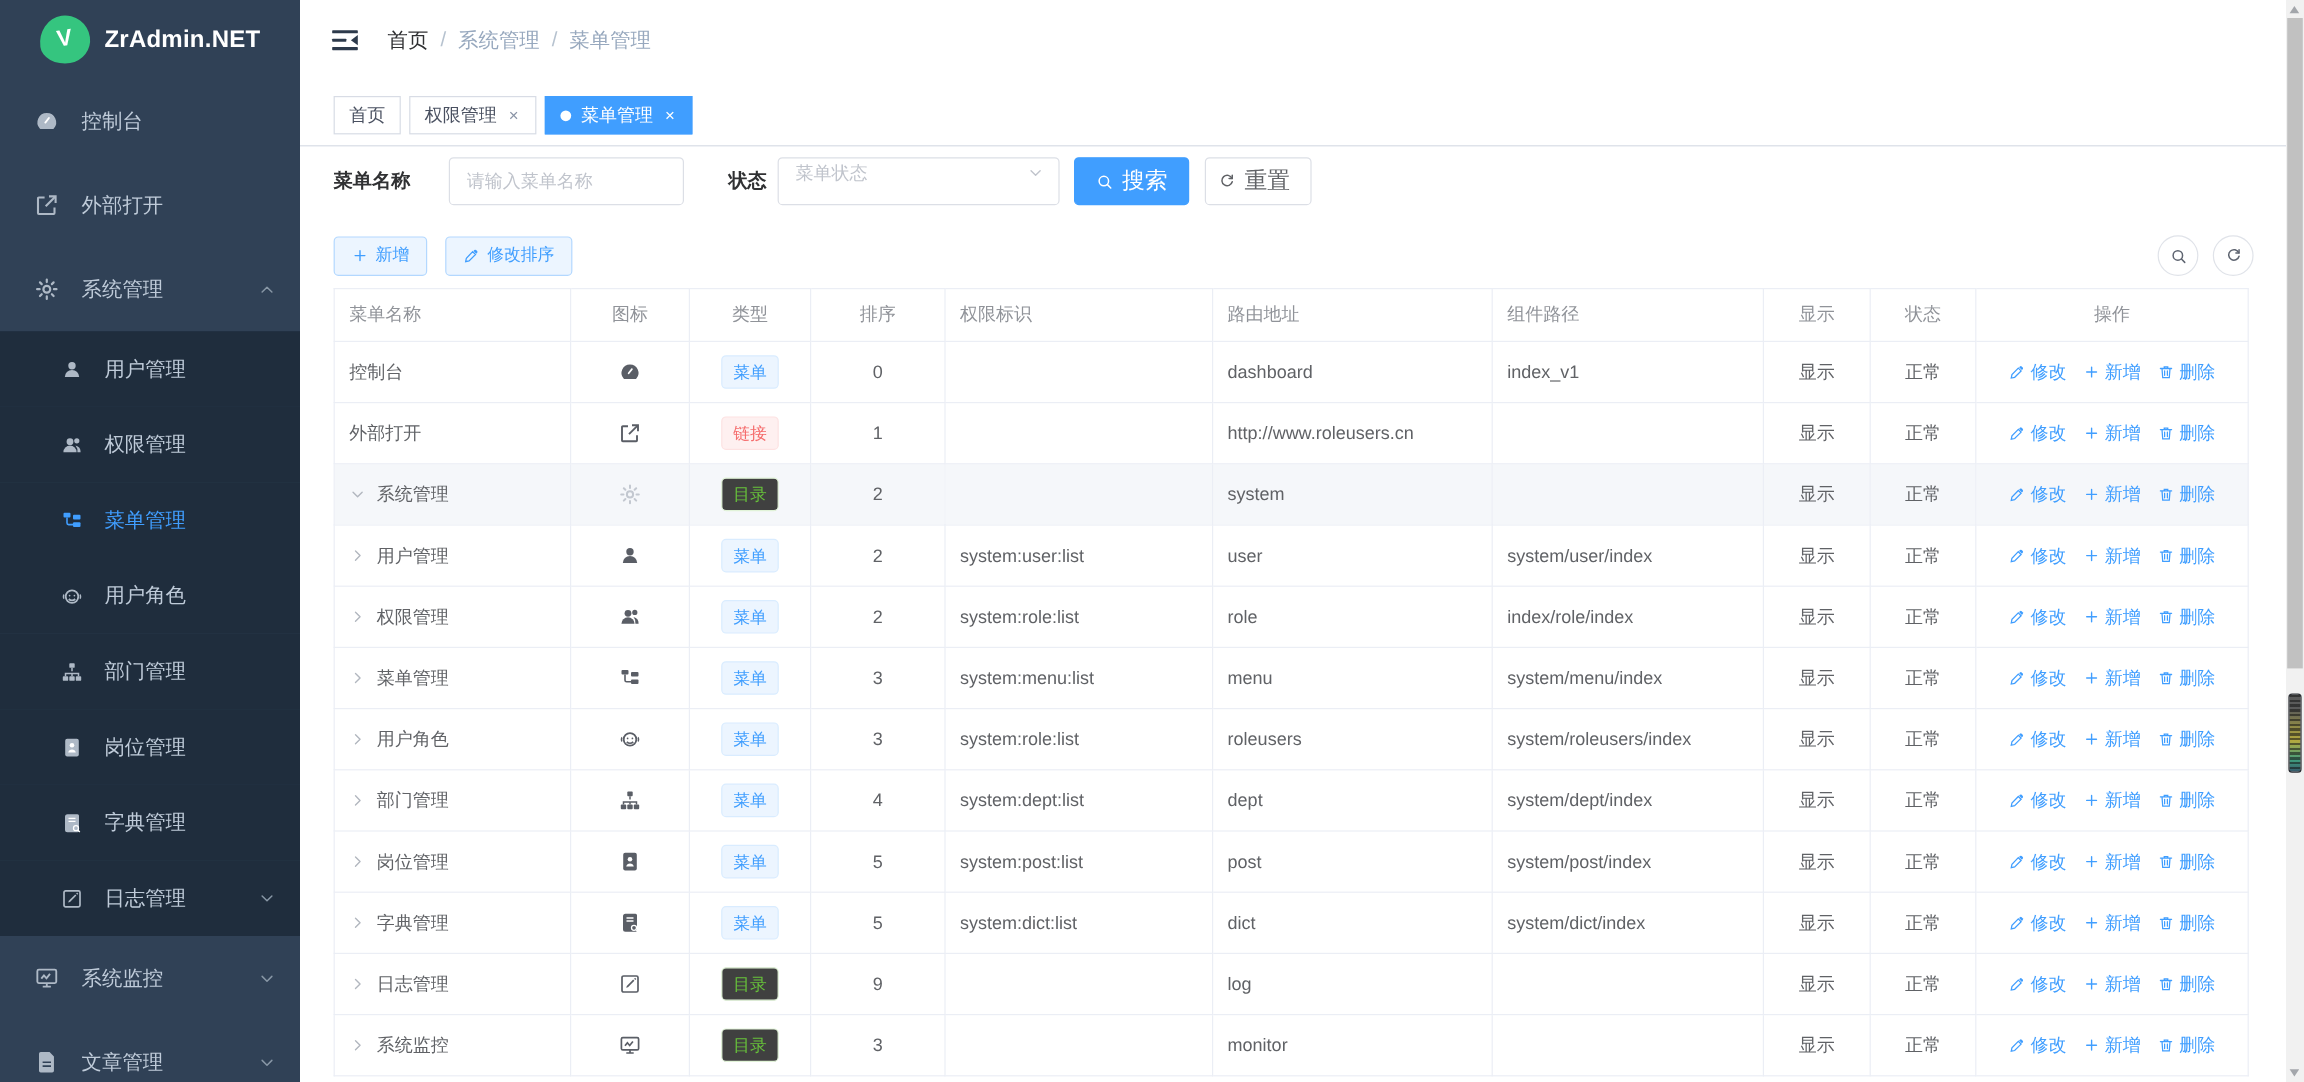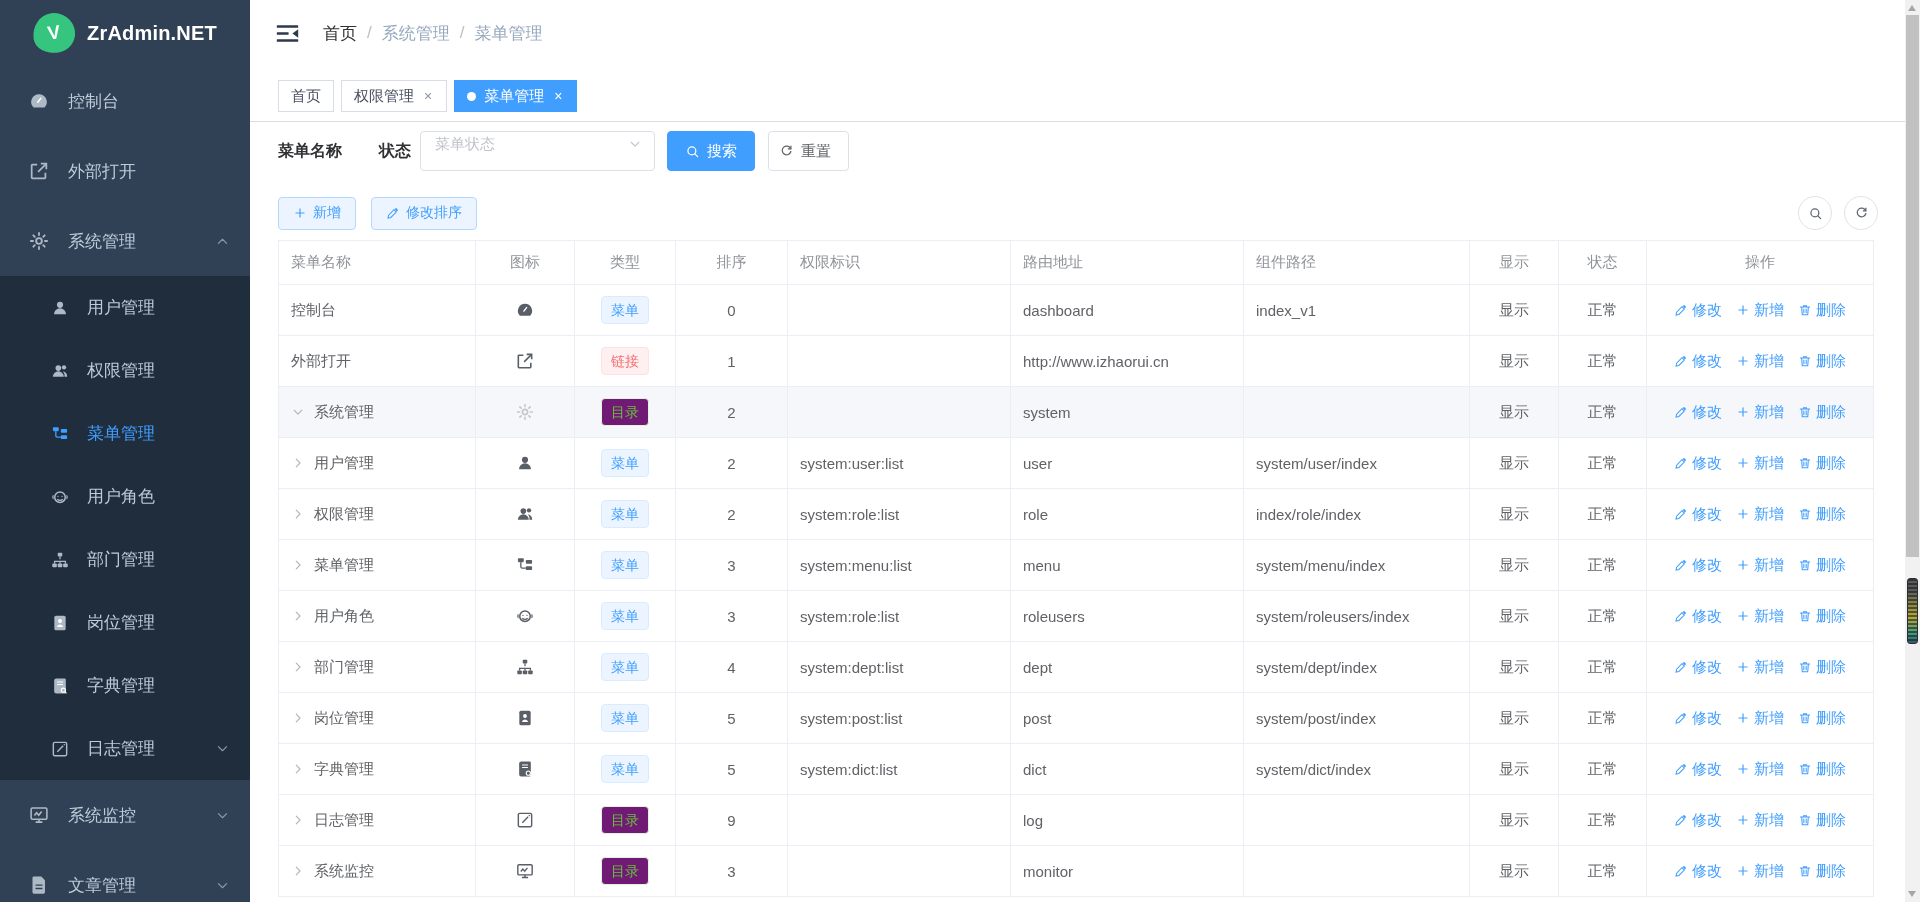--- a/index.html
+++ b/index.html
@@ -56,21 +56,21 @@
   .f-label { font-weight:700; font-size:16px; color:#303133; white-space:nowrap; }
   .f-input { width:196px; height:40px; margin-left:32px; border:1px solid #dcdfe6; border-radius:4px;
     padding:0 14px; font-size:15px; color:#606266; outline:none; font-family:inherit; }
   .f-input::placeholder { color:#c0c4cc; }
   .lbl-status { margin-left:37px; }
   .f-select { width:235px; height:40px; margin-left:9px; border:1px solid #dcdfe6; border-radius:4px;
     padding:0 12px 14px 14px; font-size:15px; color:#c0c4cc; display:flex; align-items:center; cursor:pointer; }
   .f-select .sel-text { flex:1; }
   .f-select .sel-arrow { width:14px; height:14px; color:#c0c4cc; }
   .btn { height:40px; border-radius:4px; border:1px solid #dcdfe6; background:#fff; display:inline-flex;
-    align-items:center; gap:7px; padding:0 17px; font-size:15px; color:#606266; cursor:pointer; font-family:inherit; }
+    align-items:center; gap:7px; padding:0 17px; font-size:19px; color:#606266; cursor:pointer; font-family:inherit; }
   .btn .b-icon { width:15px; height:15px; }
   .btn-primary { background:#409eff; border-color:#409eff; color:#fff; margin-left:12px; }
   .btn-reset { margin-left:13px;padding-left:10px; }
 
   .toolbar-row { margin-top:25px; display:flex; align-items:center; }
   .btn-plain { height:33px; padding:0 14px; font-size:14px; background:#ecf5ff; border:1px solid #b3d8ff;
     color:#409eff; border-radius:4px; display:inline-flex; align-items:center; gap:6px; cursor:pointer; font-family:inherit; }
   .btn-plain .b-icon { width:14px; height:14px; }
   .btn-sort { margin-left:15px; }
   .toolbar-right { margin-left:auto; margin-right:14px; display:flex; gap:12px; }
@@ -89,21 +89,21 @@
   .c-name { padding-left:14px; }
   .c-name .nm { vertical-align:middle; }
   .tree-arrow { display:inline-block; width:14px; height:14px; color:#b2b7bf; margin-right:9px; vertical-align:middle; }
   .lvl1 { padding-left:32px; }
   .c-icon { text-align:center; }
   .row-ic { display:inline-block; width:20px; height:20px; color:#5a5e66; vertical-align:middle; }
   .row-ic.muted { color:#c3c8d0; }
   .tag { display:inline-block; height:28px; line-height:26px; padding:0 9px; border-radius:4px; font-size:14px; border:1px solid; }
   .tag-blue  { color:#409eff; background:#ecf5ff; border-color:#d9ecff; }
   .tag-red   { color:#f56c6c; background:#fef0f0; border-color:#fde2e2; }
-  .tag-green { color:#67c23a; background:#701a75; border-color:#e1f3d8; }
+  .tag-green { color:#67c23a; background:#404040; border-color:#e1f3d8; }
   .c-actions { text-align:center; }
   .c-actions a { color:#409eff; text-decoration:none; cursor:pointer; margin:0 7px; white-space:nowrap; }
   .c-actions .a-icon { display:inline-block; width:14px; height:14px; vertical-align:-2px; margin-right:4px; }
 
   
   .scrollbar { position:absolute; right:0; top:0; width:15px; height:902px; background:#f1f1f1; z-index:10; }
   .sb-arrow-up, .sb-arrow-down { position:absolute; left:3px; width:0; height:0;
     border-left:4.5px solid transparent; border-right:4.5px solid transparent; }
   .sb-arrow-up { top:5px; border-bottom:6px solid #a3a6ab; }
   .sb-arrow-down { bottom:5px; border-top:6px solid #a3a6ab; }
@@ -318,20 +318,21 @@
           <span class="dot"></span>
           <span>菜单管理</span>
           <span class="tclose">×</span>
         </div>
       </div>
 
     <div class="content">
 
       <div class="filter-row">
         <label class="f-label">菜单名称</label>
+        <input class="f-input" type="text" placeholder="请输入菜单名称" style="">
         <label class="f-label lbl-status">状态</label>
         <div class="f-select">
           <span class="sel-text">菜单状态</span>
           <span class="sel-arrow ic">
               <svg viewBox="0 0 24 24" fill="none" stroke="currentColor" stroke-width="2" stroke-linecap="round" stroke-linejoin="round">
                 <path d="M5.5 9l6.5 6.5L18.5 9"></path>
               </svg>
             </span>
         </div>
         <button class="btn btn-primary">
@@ -446,21 +447,21 @@
             <tr>
               <td class="c-name"><span class="nm">外部打开</span></td>
               <td class="c-icon"><span class="row-ic ic"><svg viewBox="0 0 24 24" fill="none" stroke="currentColor" stroke-width="1.9">
                     <path d="M10 5H4.8a.8.8 0 0 0-.8.8v13.4c0 .4.4.8.8.8h13.4a.8.8 0 0 0 .8-.8V14"></path>
                     <path d="M14 4h6v6"></path>
                     <path d="M19.6 4.4L11 13"></path>
                   </svg></span></td>
               <td class="c-center"><span class="tag tag-red">链接</span></td>
               <td class="c-center">1</td>
               <td></td>
-              <td>http://www.izhaorui.cn</td>
+              <td>http://www.roleusers.cn</td>
               <td></td>
               <td class="c-center">显示</td>
               <td class="c-center">正常</td>
               <td class="c-actions"><a><span class="a-icon ic"><svg viewBox="0 0 24 24" fill="none" stroke="currentColor" stroke-width="1.8">
                       <path d="M13.6 6.4l4 4L8.4 19.6l-4.9 1 1-4.9z"></path>
                       <path d="M15.9 4.1a1.8 1.8 0 0 1 2.5 0l1.5 1.5a1.8 1.8 0 0 1 0 2.5l-1.2 1.2-4-4z" fill="currentColor" stroke="none"></path>
                     </svg></span><span>修改</span></a><a><span class="a-icon ic"><svg viewBox="0 0 24 24" fill="none" stroke="currentColor" stroke-width="2" stroke-linecap="round">
                       <path d="M12 5v14M5 12h14"></path>
                     </svg></span><span>新增</span></a><a><span class="a-icon ic"><svg viewBox="0 0 24 24" fill="none" stroke="currentColor" stroke-width="1.8" stroke-linecap="round">
                       <path d="M4 7h16M9.5 7V4.8h5V7M6.3 7l1 13.2h9.4l1-13.2"></path>

